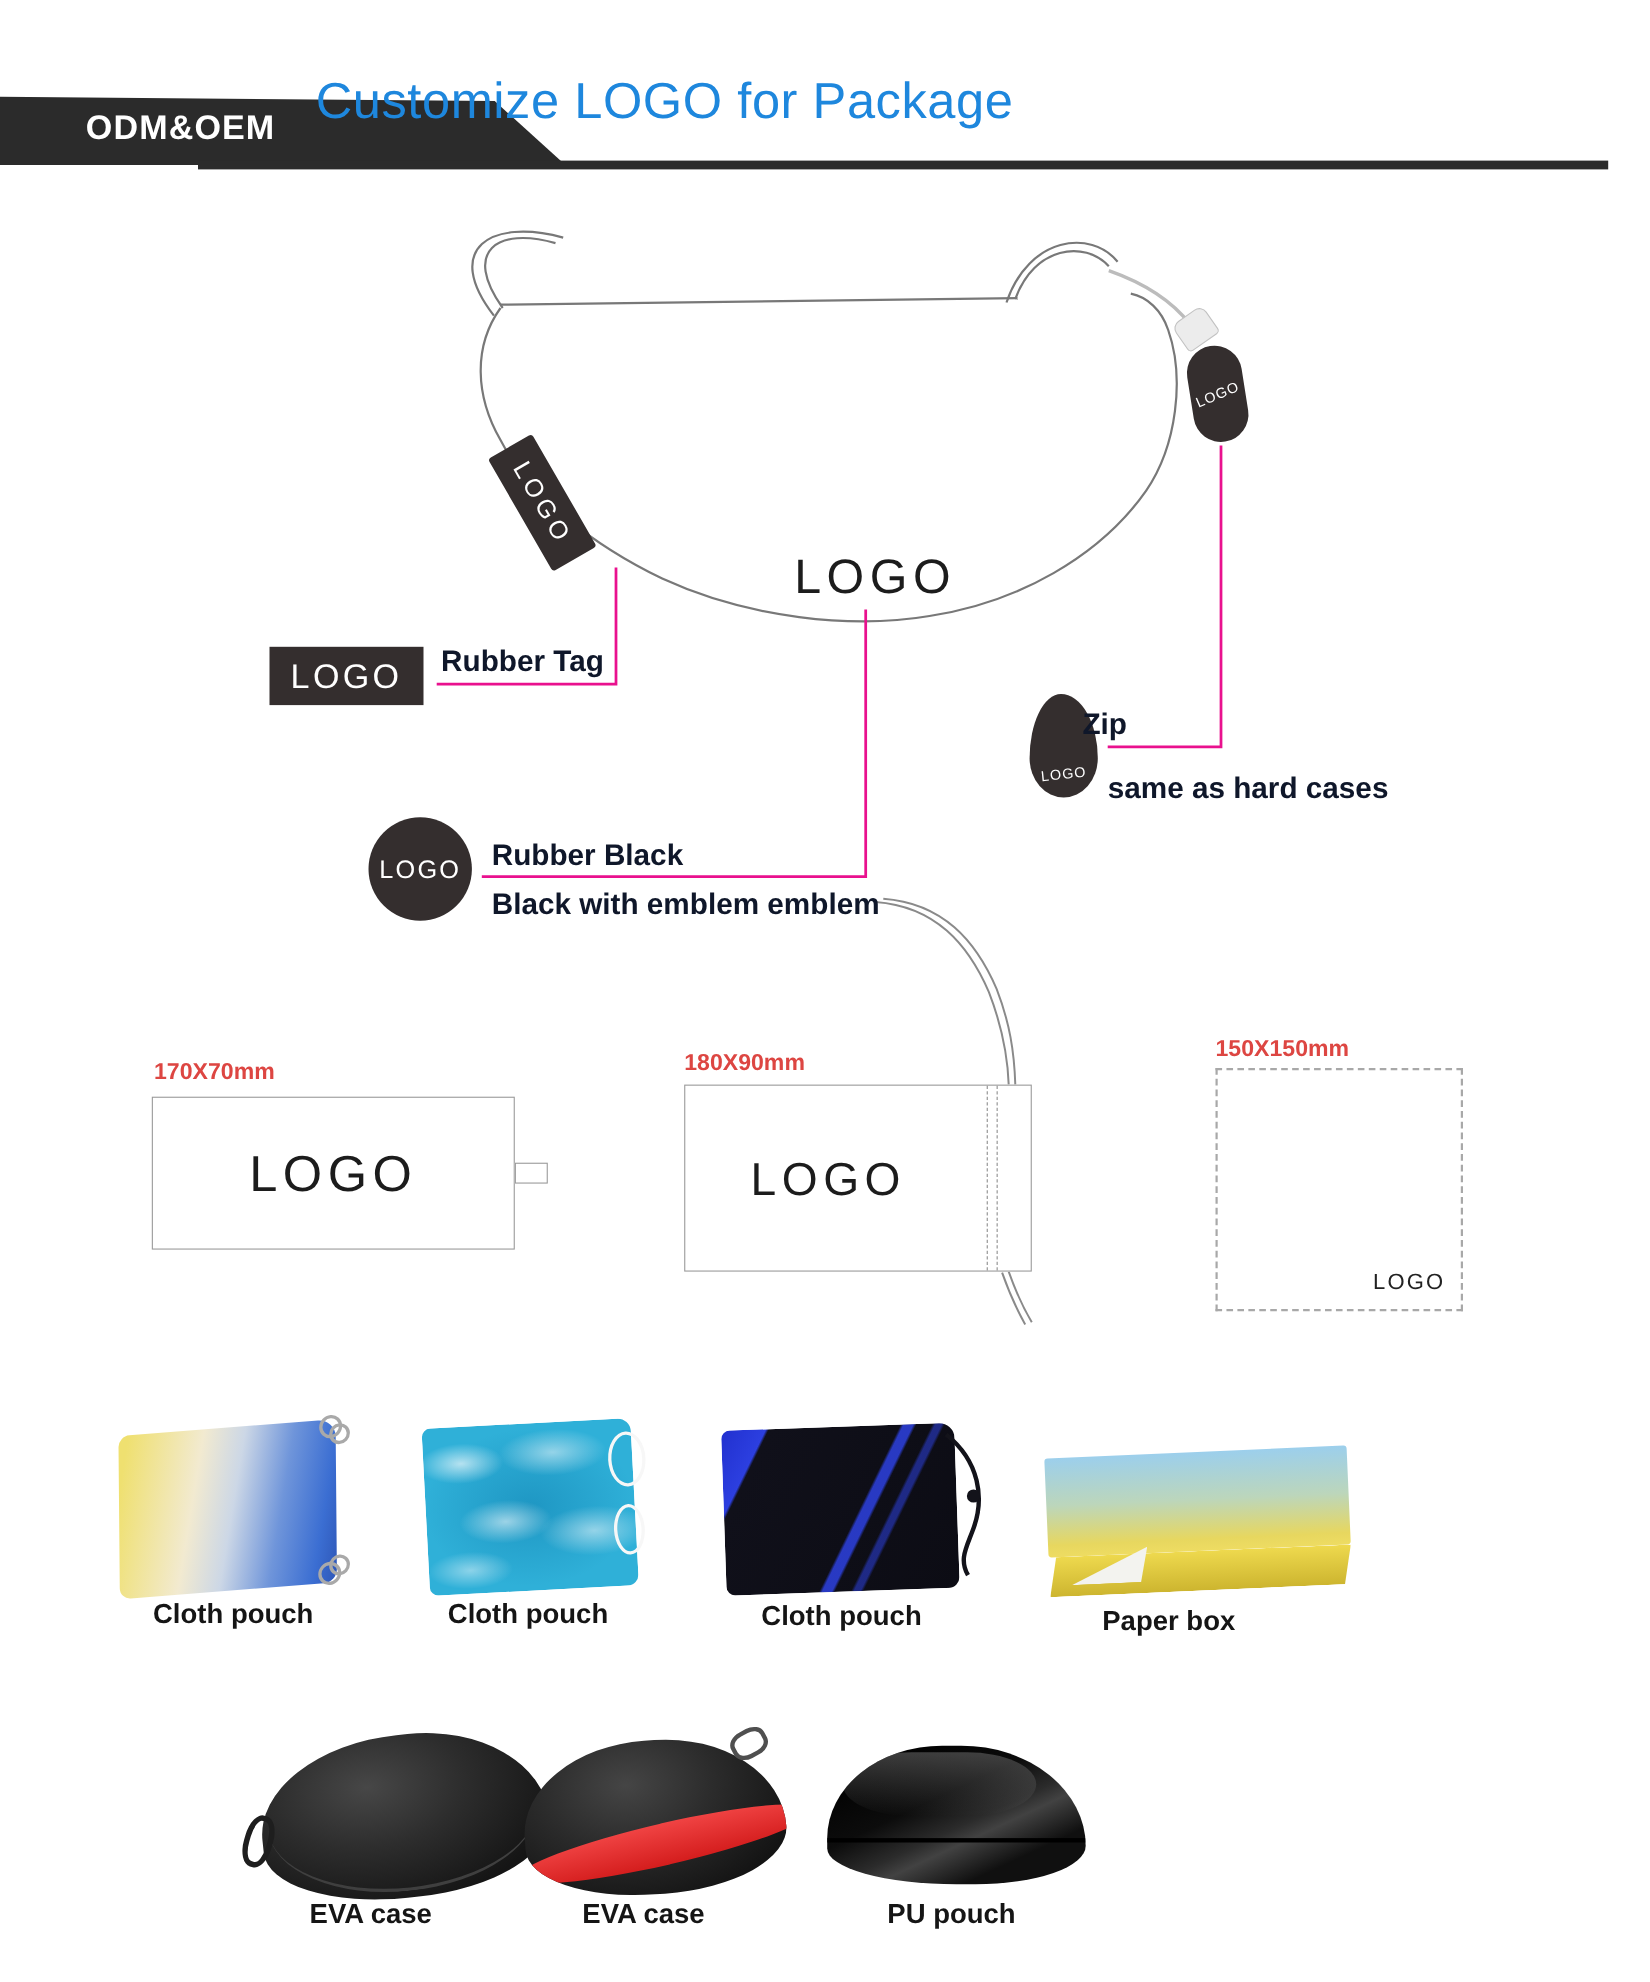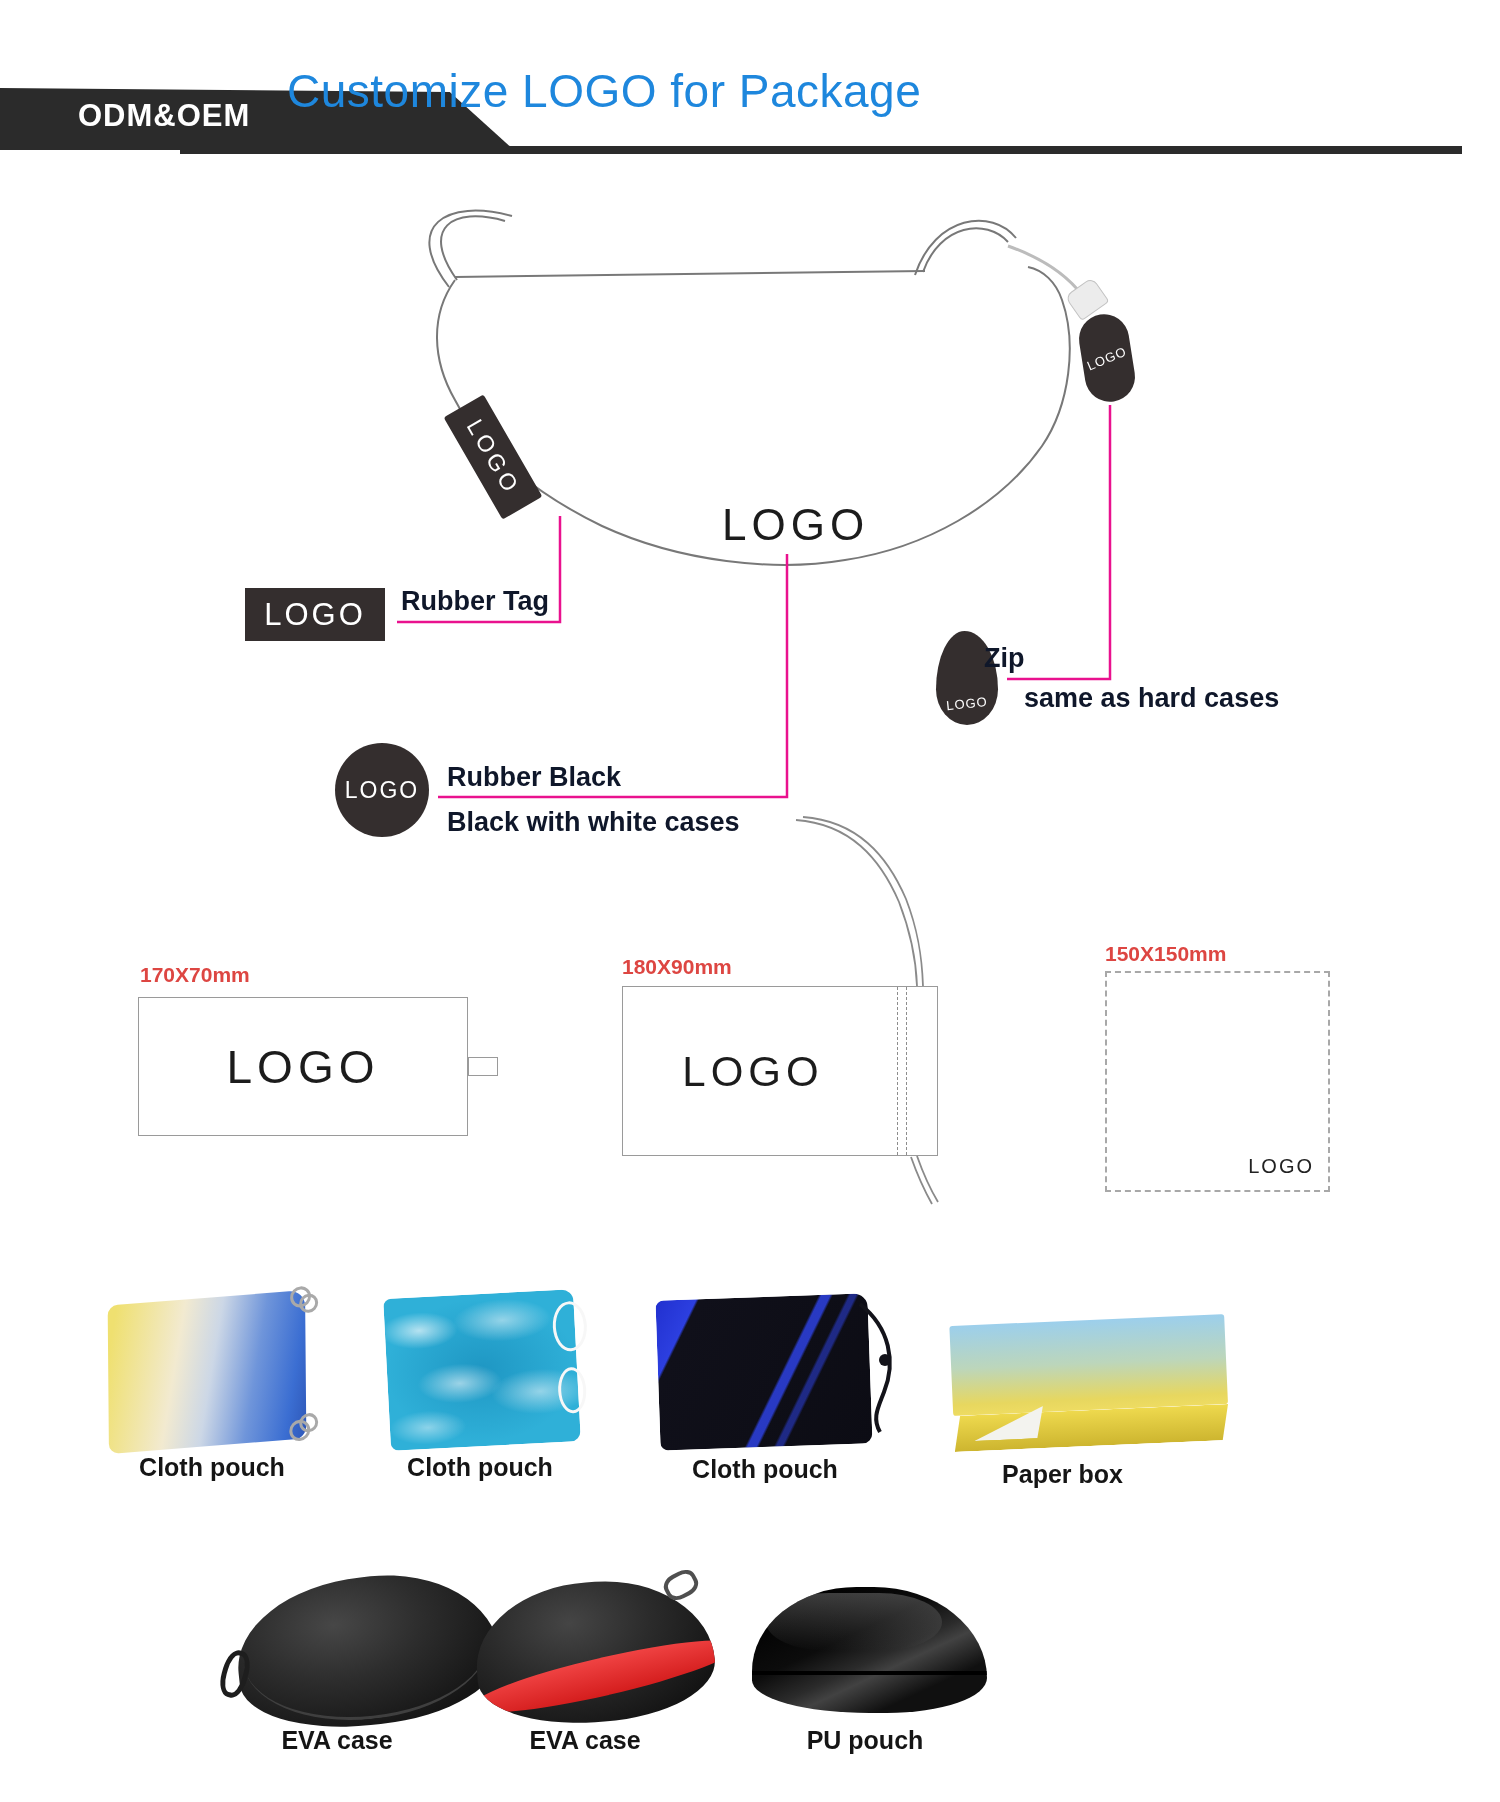--- a/index.html
+++ b/index.html
@@ -64,27 +64,27 @@
 
   <div class="abs flexc swatch" style="left:245px;top:588px;width:140px;height:53px;">
     <span style="font-size:31px;letter-spacing:3px;">LOGO</span>
   </div>
   <div class="abs pink-label" style="left:401px;top:586px;">Rubber Tag</div>
 
   <div class="abs flexc swatch" style="left:335px;top:743px;width:94px;height:94px;border-radius:50%;">
     <span style="font-size:23px;letter-spacing:2px;">LOGO</span>
   </div>
   <div class="abs pink-label" style="left:447px;top:762px;">Rubber Black</div>
-  <div class="abs pink-label" style="left:447px;top:807px;">Black with white cases</div>
+  <div class="abs pink-label" style="left:447px;top:807px;">Black with emblem emblem</div>
 
   <div class="abs swatch" style="left:936px;top:631px;width:62px;height:94px;border-radius:46% 54% 50% 50% / 62% 62% 38% 38%;">
     <span style="position:absolute;bottom:14px;left:0;right:0;text-align:center;font-size:13px;letter-spacing:1px;transform:rotate(-6deg);">LOGO</span>
   </div>
   <div class="abs pink-label" style="left:984px;top:643px;">Zip</div>
-  <div class="abs pink-label" style="left:1007px;top:683px;margin-left:17px;">same as hard cases</div>
+  <div class="abs pink-label" style="left:1007px;top:701px;">same as hard cases</div>
 
   <div class="abs dim-label" style="left:140px;top:963px;">170X70mm</div>
   <div class="abs flexc template-box" style="left:138px;top:997px;width:330px;height:139px;">
     <span class="logo-big" style="font-size:46px;">LOGO</span>
   </div>
   <div class="abs template-box" style="left:468px;top:1057px;width:30px;height:19px;"></div>
 
   <div class="abs dim-label" style="left:622px;top:955px;">180X90mm</div>
   <div class="abs template-box" style="left:622px;top:986px;width:316px;height:170px;">
     <div class="abs flexc" style="left:0;top:0;width:260px;height:170px;">

